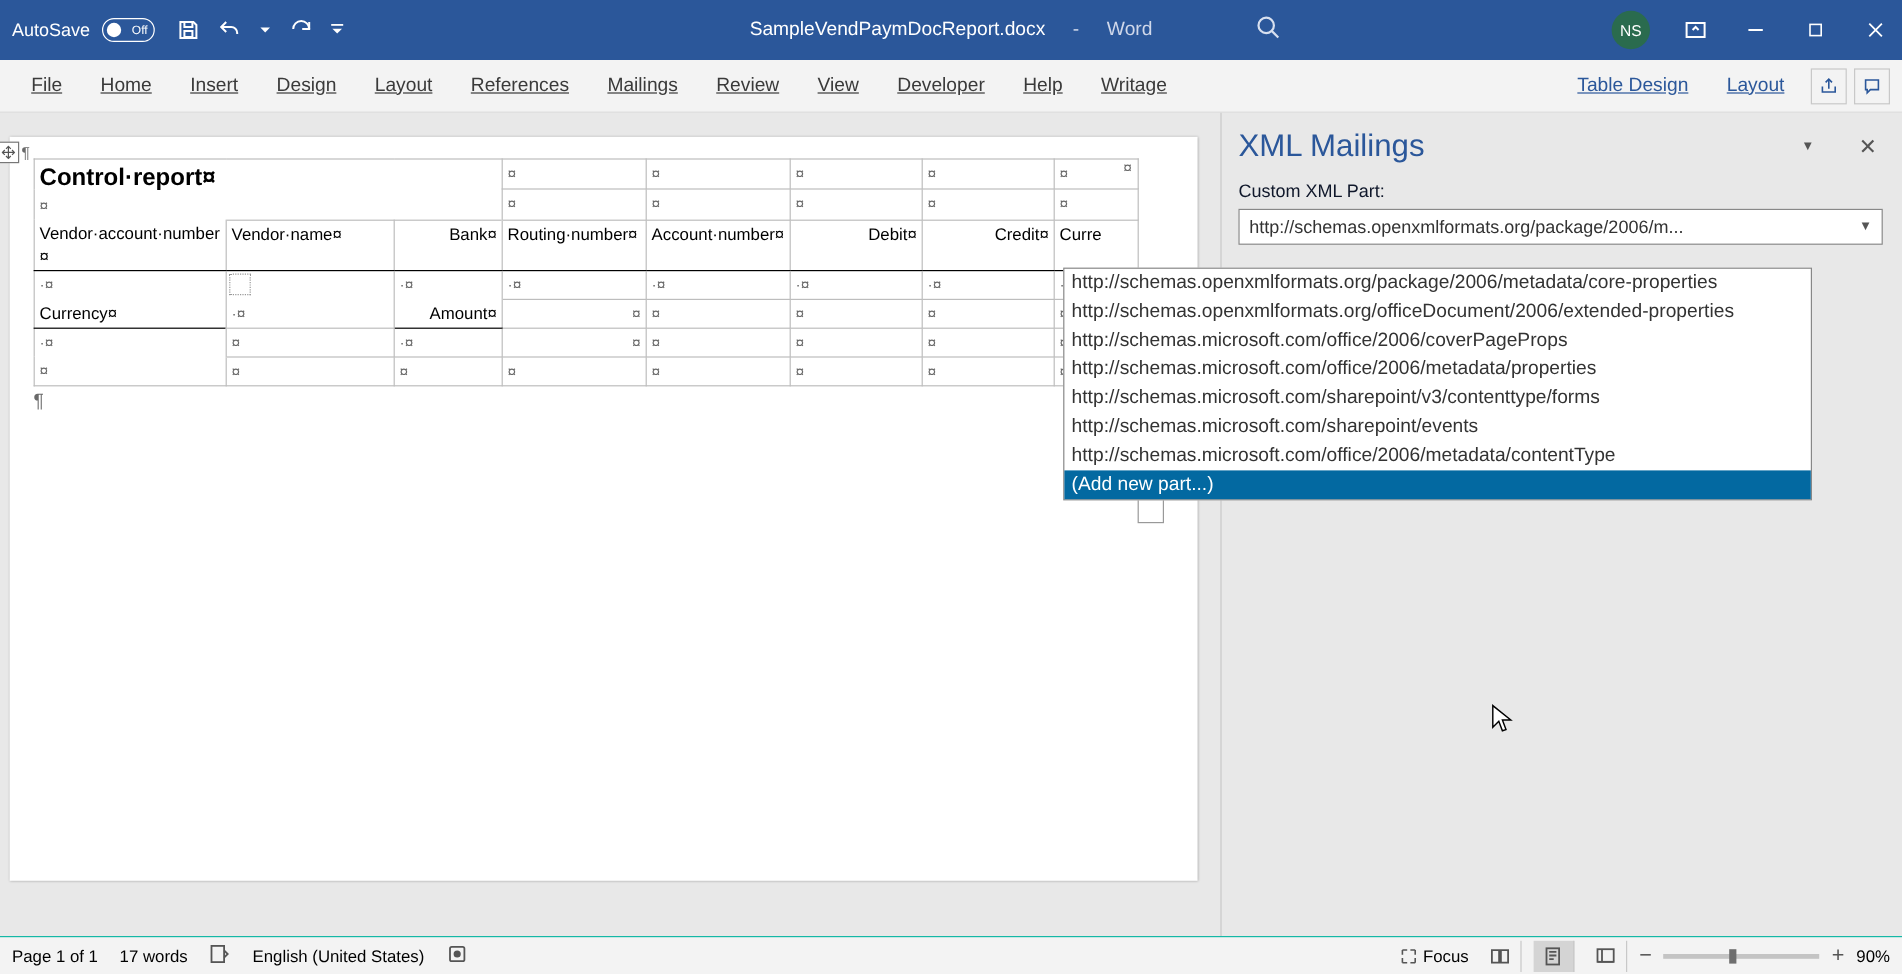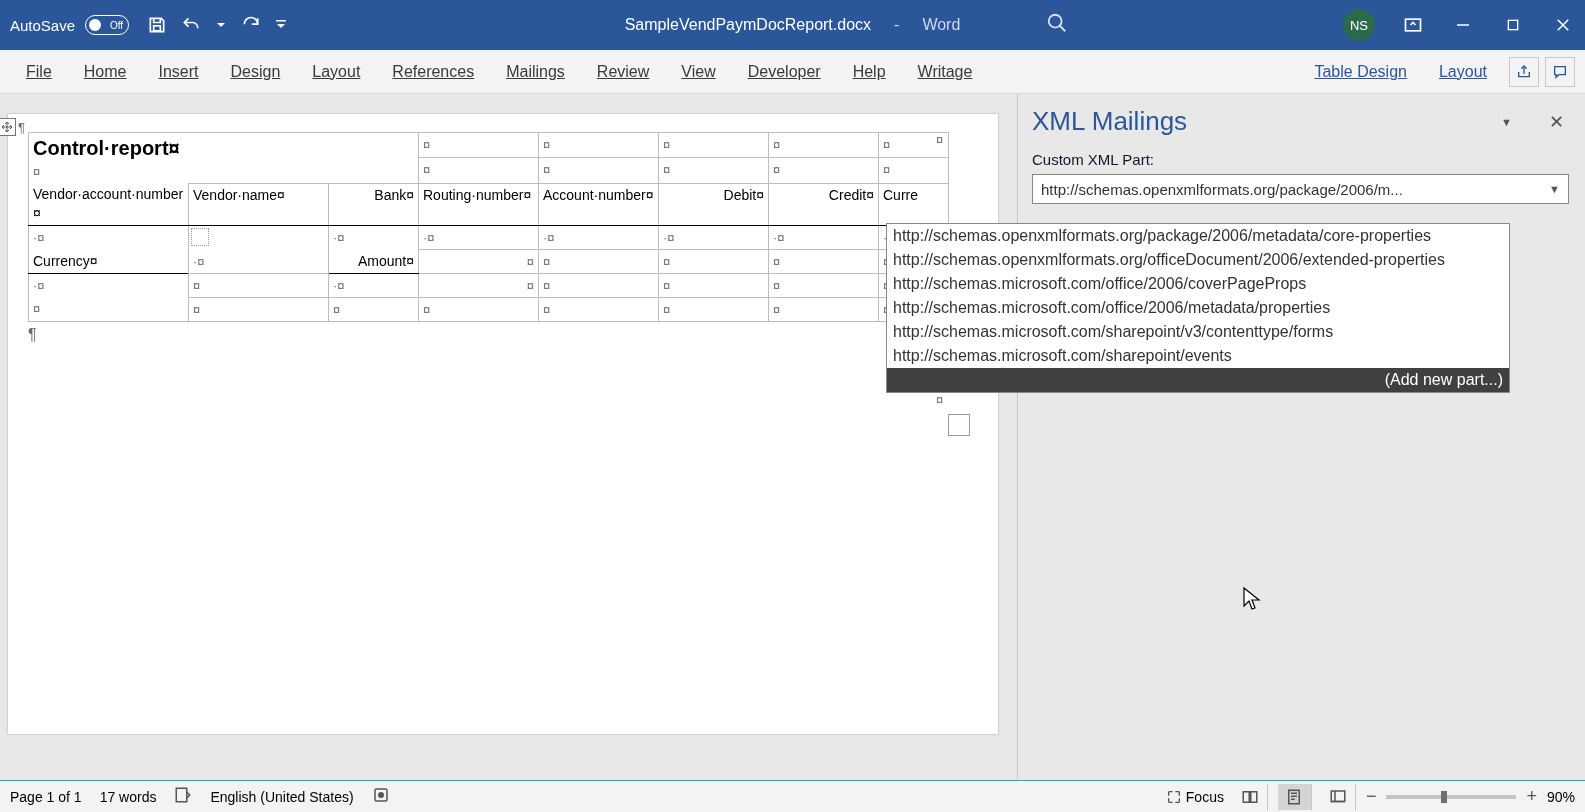--- a/index.html
+++ b/index.html
@@ -94,21 +94,21 @@
   align-items:center; padding:0 8px; font-size:15px; color:#333; position:relative;
 }
 .combo .chev { position:absolute; right:8px; color:#555; font-size:11px; }
 
 
 .dropdown {
   position: absolute; top: 223px; left: 886px; width: 624px;
   background:#fff; border:1px solid #888; z-index: 50;
 }
 .dropdown-item { padding: 3px 6px 3px 6px; font-size:16px; color:#333; white-space: nowrap; }
-.dropdown-item.selected { background:#404040; color:#fff;text-align:right; }
+.dropdown-item.selected { background:#0369a1; color:#fff; }
 
 
 .status-bar {
   position:absolute; bottom:0; left:0; right:0; height:32px; background:#f3f3f3;
   border-top:1px solid #14b8a6; display:flex; align-items:center; padding:0 10px; font-size:14px;
 }
 .status-bar .sep { width:18px; }
 .status-right { margin-left:auto; display:flex; align-items:center; gap:10px; }
 .view-btn {
   width:34px; height:26px; border-right:1px solid #c8c8c8; display:flex;
@@ -351,20 +351,21 @@
   </div>
 </div>
 
 <div class="dropdown">
   <div class="dropdown-item">http://schemas.openxmlformats.org/package/2006/metadata/core-properties</div>
   <div class="dropdown-item">http://schemas.openxmlformats.org/officeDocument/2006/extended-properties</div>
   <div class="dropdown-item">http://schemas.microsoft.com/office/2006/coverPageProps</div>
   <div class="dropdown-item">http://schemas.microsoft.com/office/2006/metadata/properties</div>
   <div class="dropdown-item">http://schemas.microsoft.com/sharepoint/v3/contenttype/forms</div>
   <div class="dropdown-item">http://schemas.microsoft.com/sharepoint/events</div>
+  <div class="dropdown-item">http://schemas.microsoft.com/office/2006/metadata/contentType</div>
   <div class="dropdown-item selected">(Add new part...)</div>
 </div>
 
 <div class="status-bar">
   <span>Page 1 of 1</span>
   <span class="sep"></span>
   <span>17 words</span>
   <span class="sep"></span>
   <span>
     <svg width="18" height="18" viewBox="0 0 24 24" fill="none" stroke="#555" stroke-width="2">

